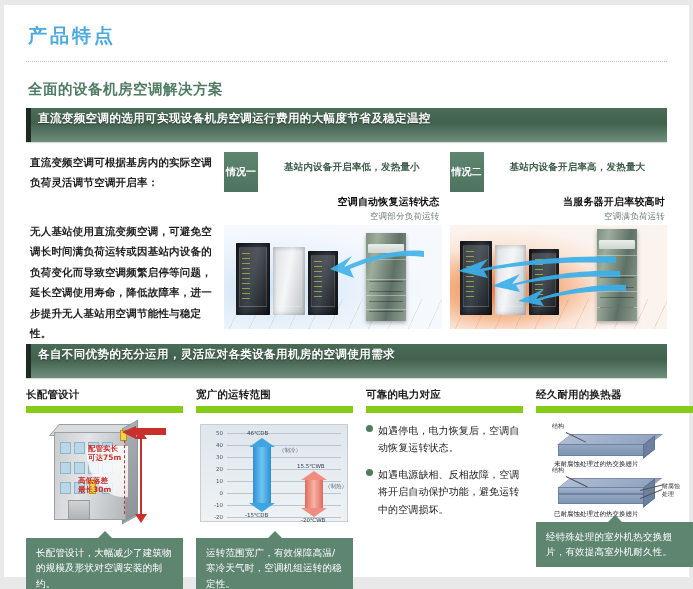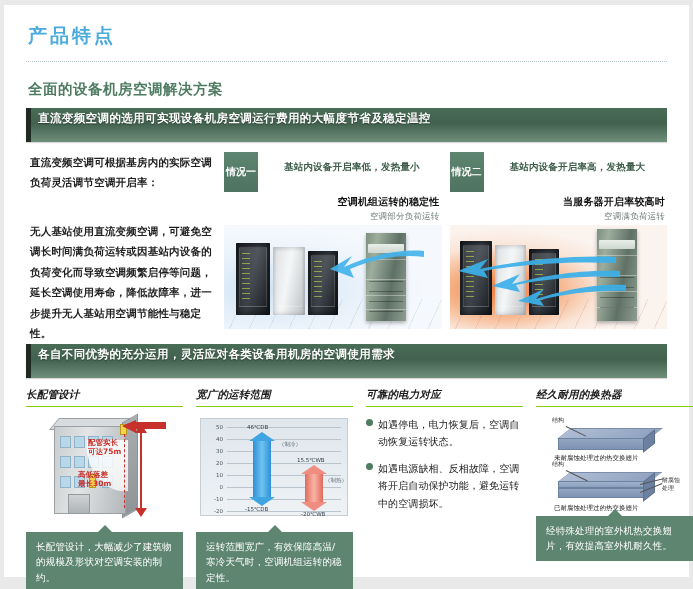--- a/index.html
+++ b/index.html
@@ -124,23 +124,22 @@
               background:repeating-linear-gradient(to bottom,rgba(0,0,0,.30) 0 1px,transparent 1px 10px);}
   .ac .band{ position:absolute; left:0; right:0; height:1px; background:rgba(255,255,255,.35);}
 
   .arrow { position:absolute; opacity:.92; }
 
   
   .feat-row { display:flex; gap:13px; margin-top:2px; }
   .feat { width:157px; flex:none; }
   .feat-title {
     font-size:10.5px; font-weight:bold; color:#1b1b1b;
-    padding-bottom:4px; border-bottom:1px solid #84cc16; margin-bottom:7px;
+    padding-bottom:4px; border-bottom:7px solid #84cc16; margin-bottom:7px;
     letter-spacing:.2px;
-    font-style:italic;
   }
   .art { height:118px; position:relative; }
 
   
   .bld-body{position:absolute;left:28px;top:12px;width:72px;height:88px;
     background:linear-gradient(100deg,#c9ccce 0%,#e3e5e6 40%,#b3b7ba 100%);
     border:1px solid #9aa0a4;}
   .bld-side{position:absolute;left:96px;top:4px;width:16px;height:96px;
     background:linear-gradient(to bottom,#a9aeb2,#8e9498);transform:skewY(-30deg);
     border:1px solid #8b9195;}
@@ -209,21 +208,21 @@
       <p>直流变频空调可根据基房内的实际空调负荷灵活调节空调开启率：</p>
       <p class="second">无人基站使用直流变频空调，可避免空调长时间满负荷运转或因基站内设备的负荷变化而导致空调频繁启停等问题，延长空调使用寿命，降低故障率，进一步提升无人基站用空调节能性与稳定性。</p>
     </div>
 
     <div class="case">
       <div class="case-hd">
         <div class="badge">情况一</div>
         <div class="case-sub">基站内设备开启率低，发热量小</div>
       </div>
       <div class="case-cap">
-        <div class="t1">空调机组运转的稳定性</div>
+        <div class="t1">空调自动恢复运转状态</div>
         <div class="t2">空调部分负荷运转</div>
       </div>
       <div class="scene cool">
         <div class="bg"></div>
         <div class="floorline"></div>
 
         <div class="rack dark" style="left:12px;width:34px;height:72px;">
           <div class="glass"></div>
               <div class="leds"></div>
             </div>

